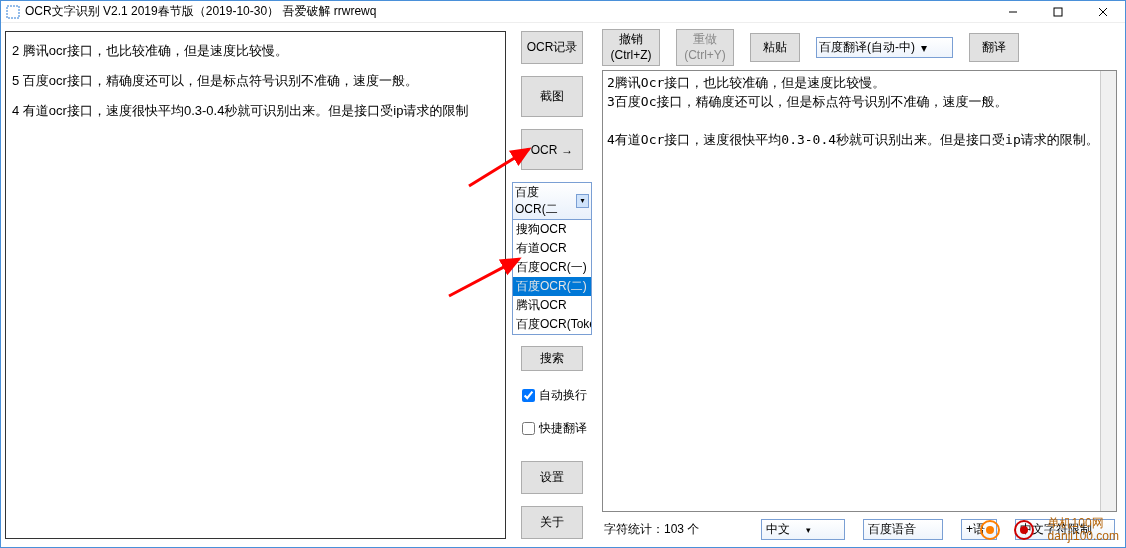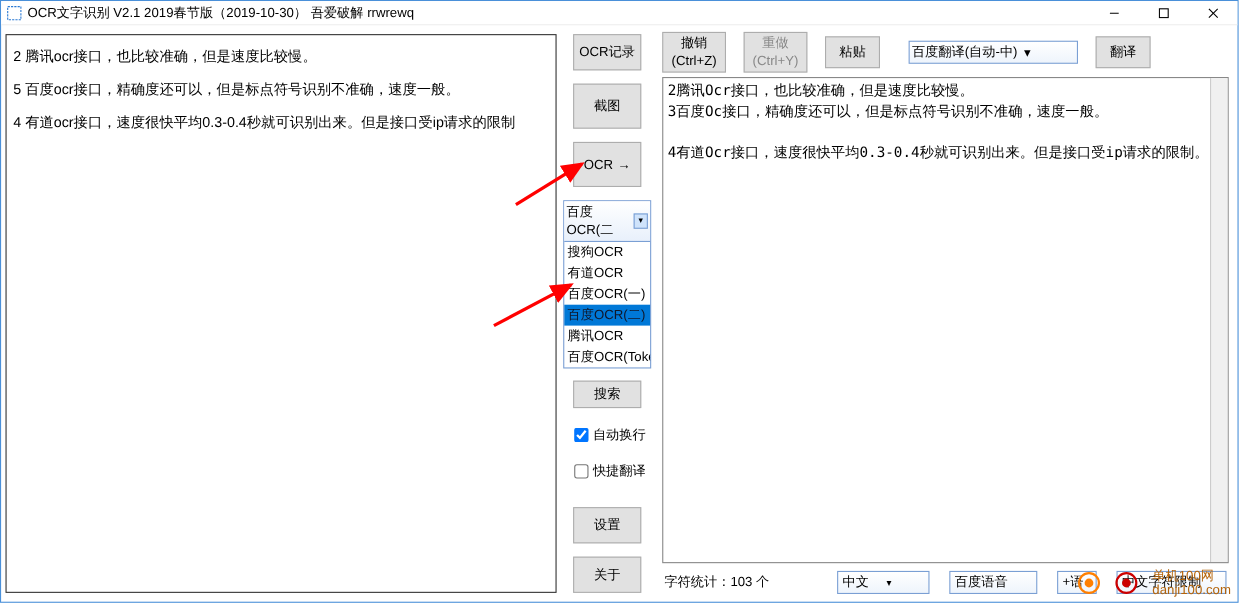--- a/index.html
+++ b/index.html
@@ -15,21 +15,21 @@
     .left-panel p { margin-bottom: 8px; white-space: nowrap; overflow: hidden; }
     .center-panel { width: 92px; padding: 8px 6px; display: flex; flex-direction: column; align-items: center; gap: 12px; position: relative; }
     .btn { background: #e1e1e1; border: 1px solid #adadad; padding: 7px 4px; font-size: 12px; cursor: pointer; width: 62px; text-align: center; font-family: inherit; }
     .btn.lg { height: 42px; display: flex; align-items: center; justify-content: center; }
     .ocr-btn { display: flex; align-items: center; justify-content: center; gap: 4px; }
     .select-box { width: 80px; border: 1px solid #7a9fd4; background: #fff; font-size: 12px; }
     .select-sel { display: flex; justify-content: space-between; align-items: center; padding: 1px 2px; background: linear-gradient(#fff,#e8f0fb); cursor: pointer; }
     .select-sel-arrow { width: 14px; height: 14px; background:#cfe3fb;border:1px solid #7a9fd4;text-align:center;line-height:12px;font-size:8px;}
     .select-list { border-top: 1px solid #7a9fd4; }
     .select-opt { padding: 1px 3px; cursor: pointer; white-space: nowrap; overflow: hidden; }
-    .select-opt.selected { background: #0078d7; color: #0f172a; }
+    .select-opt.selected { background: #0078d7; color: #e5e5e5; }
     .hidden-btn { width: 62px; border:1px solid #adadad; background:#e1e1e1; padding:3px 2px; text-align:center; font-size:12px; cursor:pointer; margin-top:-1px;}
     .checkbox-row { display: flex; align-items: center; gap: 4px; font-size: 12px; margin-top: 4px; align-self: flex-start; margin-left: 10px; }
     .checkbox-row input { margin: 0; }
     .center-spacer { flex: 1; }
     .right-panel { flex: 1; display: flex; flex-direction: column; padding: 6px 8px 4px 4px; gap: 4px; }
     .top-btn-row { display: flex; gap: 16px; align-items: center; }
     .sbtn { background: #e1e1e1; border: 1px solid #adadad; padding: 2px 6px; font-size: 12px; cursor: pointer; text-align: center; line-height: 1.3; font-family: inherit; }
     .sbtn.disabled { color: #888; }
     .translate-select { border: 1px solid #7a9fd4; padding: 1px 2px; font-size: 12px; display: flex; align-items: center; gap: 6px; cursor: pointer; background: linear-gradient(#fff,#eef4fc);}
     .text-area { flex: 1; border: 1px solid #888; padding: 3px 4px; font-size: 13px; line-height: 1.45; font-family: SimSun, monospace; overflow-y: auto; position: relative; }
@@ -115,21 +115,21 @@
     <button class="btn">关于</button>
   </div>
 
   <div class="right-panel">
     <div class="top-btn-row">
       <button class="sbtn" style="white-space:pre-line;width:58px">撤销
 (Ctrl+Z)</button>
       <button class="sbtn disabled" style="white-space:pre-line;width:58px">重做
 (Ctrl+Y)</button>
       <button class="sbtn" style="width:50px;padding:6px">粘贴</button>
-      <div class="translate-select" style="width:154px;margin-left:10px">
+      <div class="translate-select" style="width:137px;margin-left:0">
         <span>百度翻译(自动-中)</span>
         <span class="arr">▾</span>
       </div>
       <button class="sbtn" style="width:50px;padding:6px">翻译</button>
     </div>
     <div class="text-area">
       <span style="white-space:pre-wrap">2腾讯Ocr接口，也比较准确，但是速度比较慢。
 3百度Oc接口，精确度还可以，但是标点符号识别不准确，速度一般。
 
 4有道Ocr接口，速度很快平均0.3-0.4秒就可识别出来。但是接口受ip请求的限制。</span>

